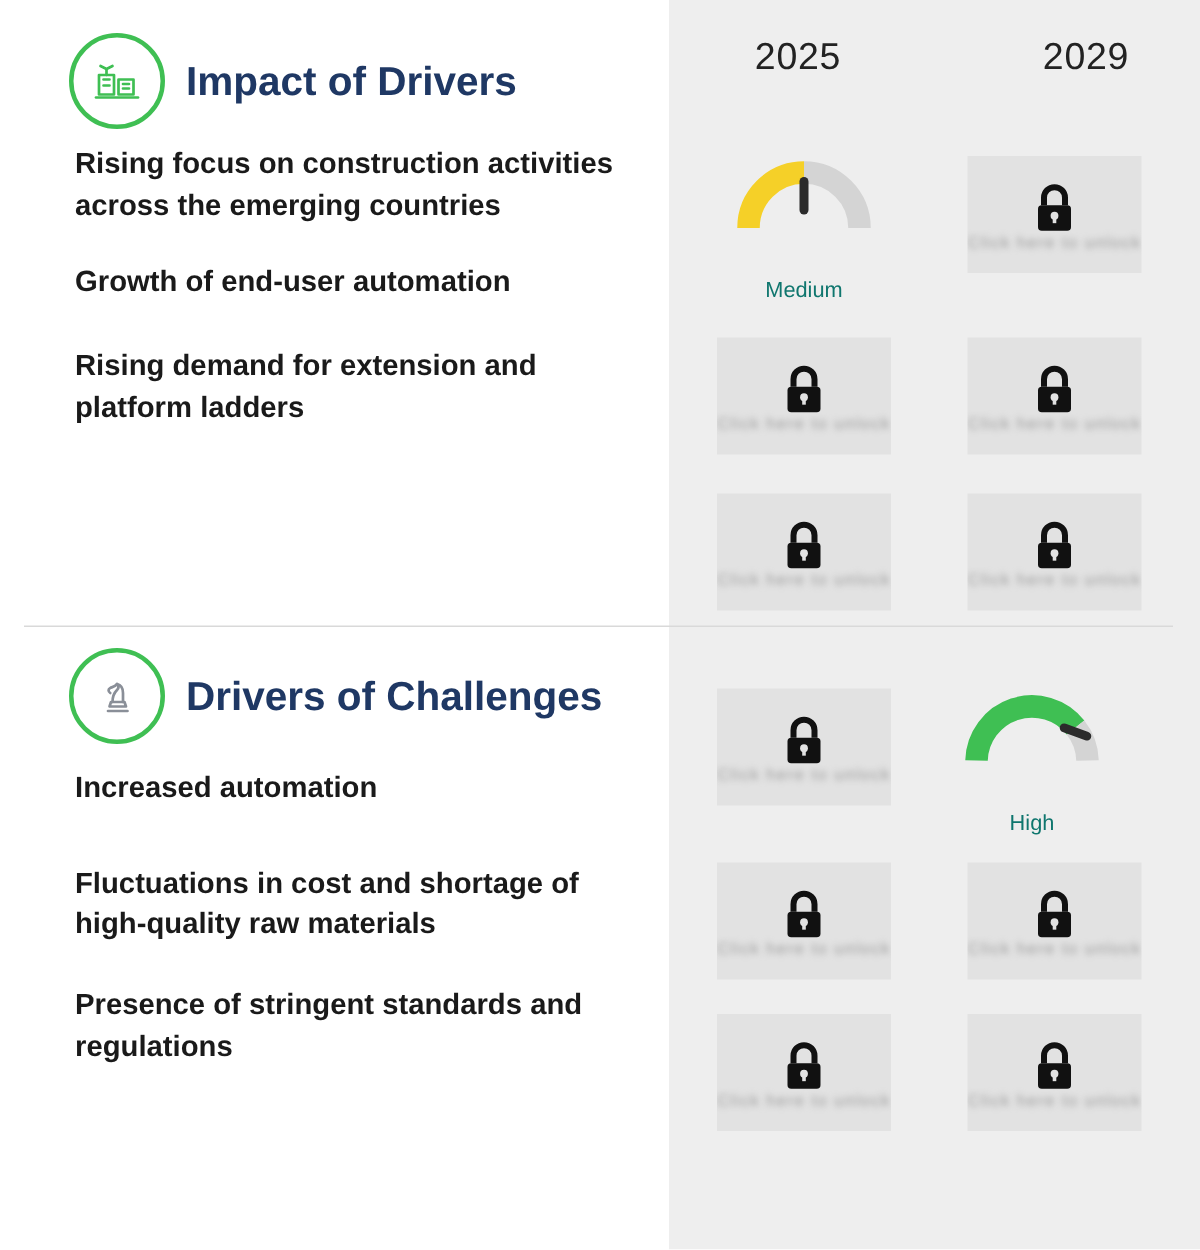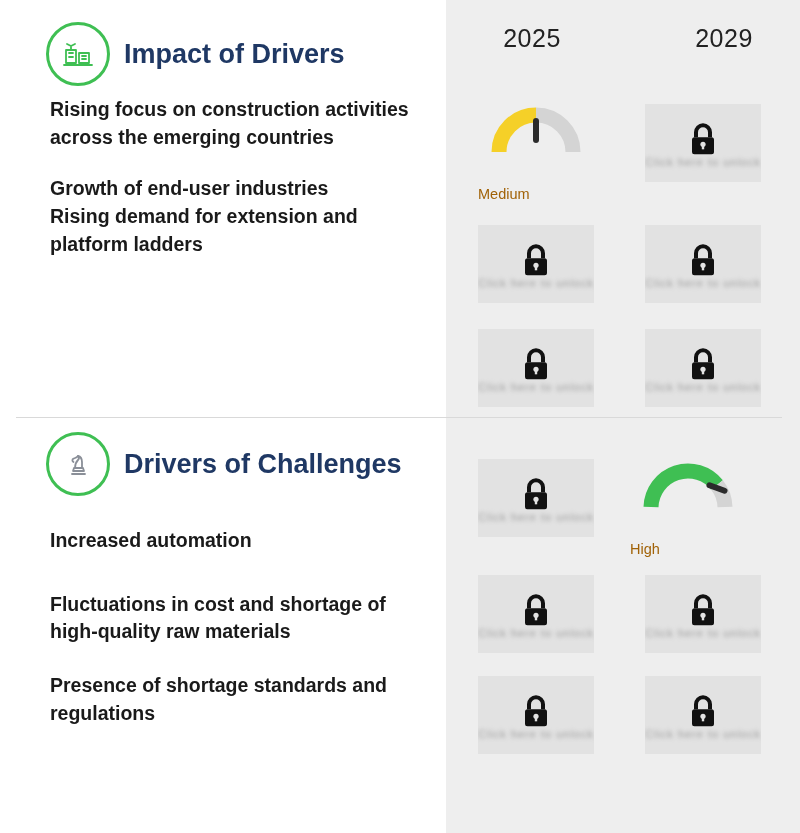--- a/index.html
+++ b/index.html
@@ -80,22 +80,22 @@
   }
   .item {
     font-size: 19.5px;
     color: #1a1a1a;
     line-height: 1.42;
     font-weight: 600;
   }
   
   .sec-drivers .item.i0 { margin-top: 6px; }
   .sec-drivers .item.i1 { margin-top: 24px; }
-  .sec-drivers .item.i2 { }
-  .sec-challenges .item.i0 { margin-top: 27px; }
+  .sec-drivers .item.i2 { margin-top: 28px; }
+  .sec-challenges .item.i0 { margin-top: 12px; }
   .sec-challenges .item.i1 { margin-top: 36px; }
   .sec-challenges .item.i2 { margin-top: 26px; }
 
   
   .divider {
     position: absolute;
     left: 16px;
     top: 417px;
     width: 766px;
     height: 1px;
@@ -142,23 +142,23 @@
     position: absolute;
     left: 50%;
     top: 2px;
     transform: translateX(-50%);
   }
   .gauge-label {
     position: absolute;
     left: 0;
     right: 0;
     bottom: -20px;
-    text-align: left;
+    text-align: center;
     font-size: 14.5px;
-    color: #a16207;
+    color: #0f766e;
   }
 </style>
 </head>
 <body>
 
 <div class="page">
 
   <div class="grey-panel"></div>
   <div class="divider"></div>
 
@@ -175,21 +175,21 @@
             <path d="M3 28h28"></path>
             <path d="M8 16h4M8 20h4M21 19h4M21 22h4"></path>
             <path d="M10 13V9M10 9l4-2M10 9L6 7"></path>
           </g>
         </svg>
       </div>
       <div class="sec-title">Impact of Drivers</div>
     </div>
     <div class="items">
       <div class="item i0">Rising focus on construction activities across the emerging countries</div>
-      <div class="item i1">Growth of end-user industries</div>
+      <div class="item i1">Growth of end-user automation</div>
       <div class="item i2">Rising demand for extension and platform ladders</div>
     </div>
   </div>
 
   <div class="section sec-challenges">
     <div class="sec-header">
       <div class="sec-icon">
         <svg width="34" height="34" viewBox="0 0 34 34" aria-hidden="true">
           <g fill="none" stroke="#8a8f98" stroke-width="1.8" stroke-linejoin="round" stroke-linecap="round">
             <path d="M11 27h13"></path>
@@ -197,21 +197,21 @@
             <path d="M14 21c0-4 1-6 3-8 1.4-1.4 1-3 0-4-1.2 1.8-3 2-4.5 2.6C11 12.2 11 14 12.5 15"></path>
             <path d="M17 9c2.6.6 4 3 4 6v6"></path>
           </g>
         </svg>
       </div>
       <div class="sec-title">Drivers of Challenges</div>
     </div>
     <div class="items">
       <div class="item i0">Increased automation</div>
       <div class="item i1">Fluctuations in cost and shortage of high-quality raw materials</div>
-      <div class="item i2">Presence of shortage standards and regulations</div>
+      <div class="item i2">Presence of stringent standards and regulations</div>
     </div>
   </div>
 
   <div class="cell" style="left:478px; top:104px;">
     <div class="gauge">
       <svg width="90" height="50" viewBox="0 0 90 50" aria-hidden="true">
         <path d="M8 46 A37 37 0 0 1 45 9" fill="none" stroke="#f5d028" stroke-width="15"></path>
         <path d="M45 9 A37 37 0 0 1 82 46" fill="none" stroke="#d4d4d4" stroke-width="15"></path>
         <rect x="42" y="12" width="6" height="25" rx="3" fill="#2b2b2b"></rect>
       </svg>

